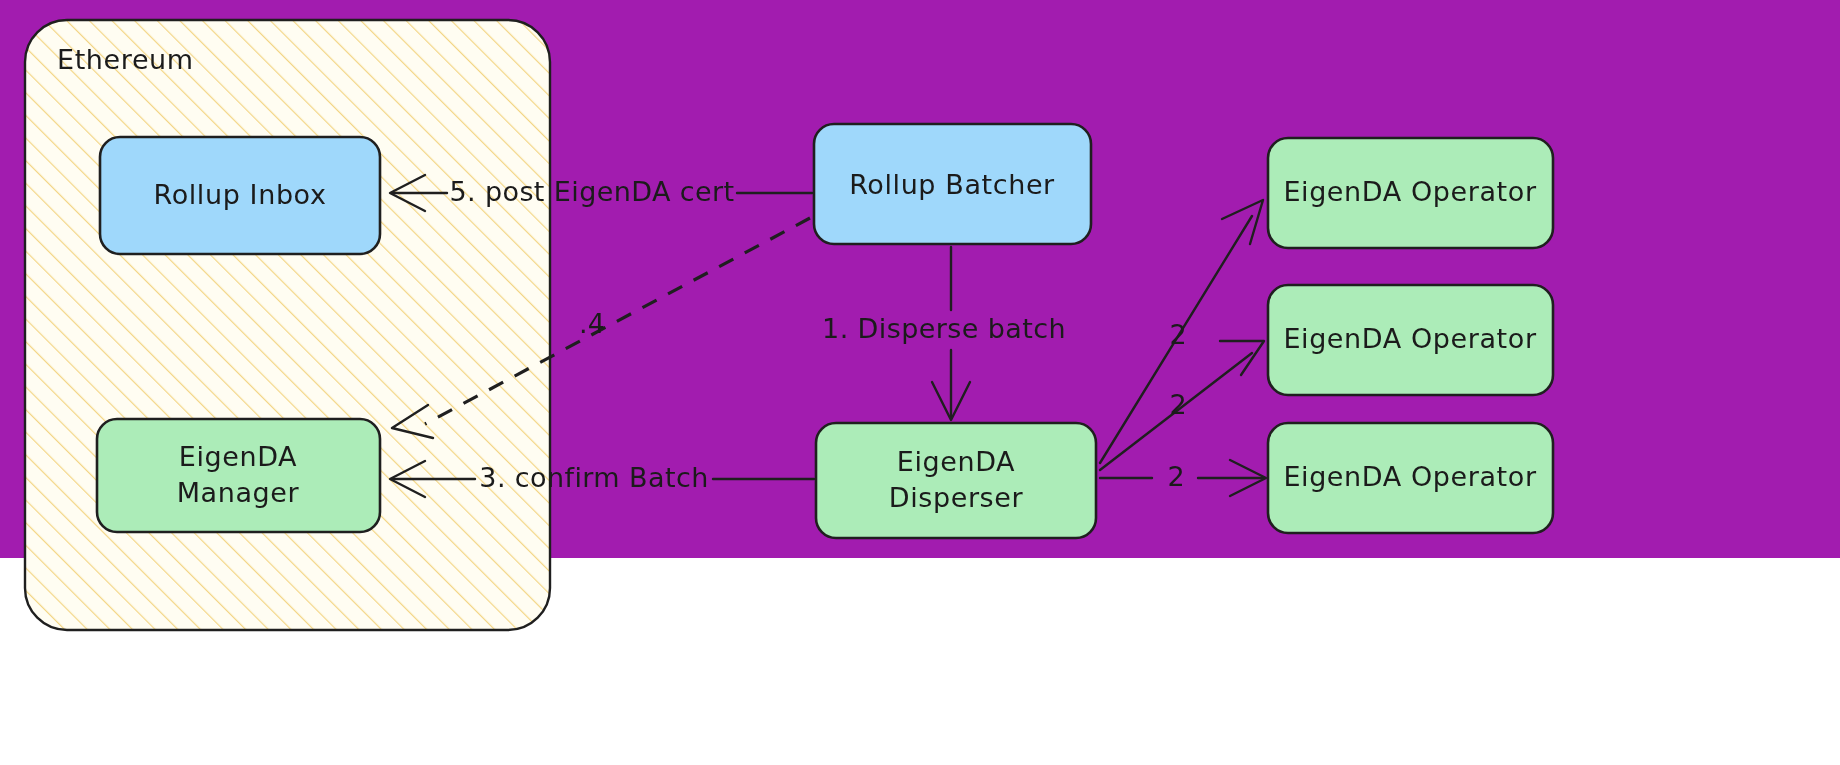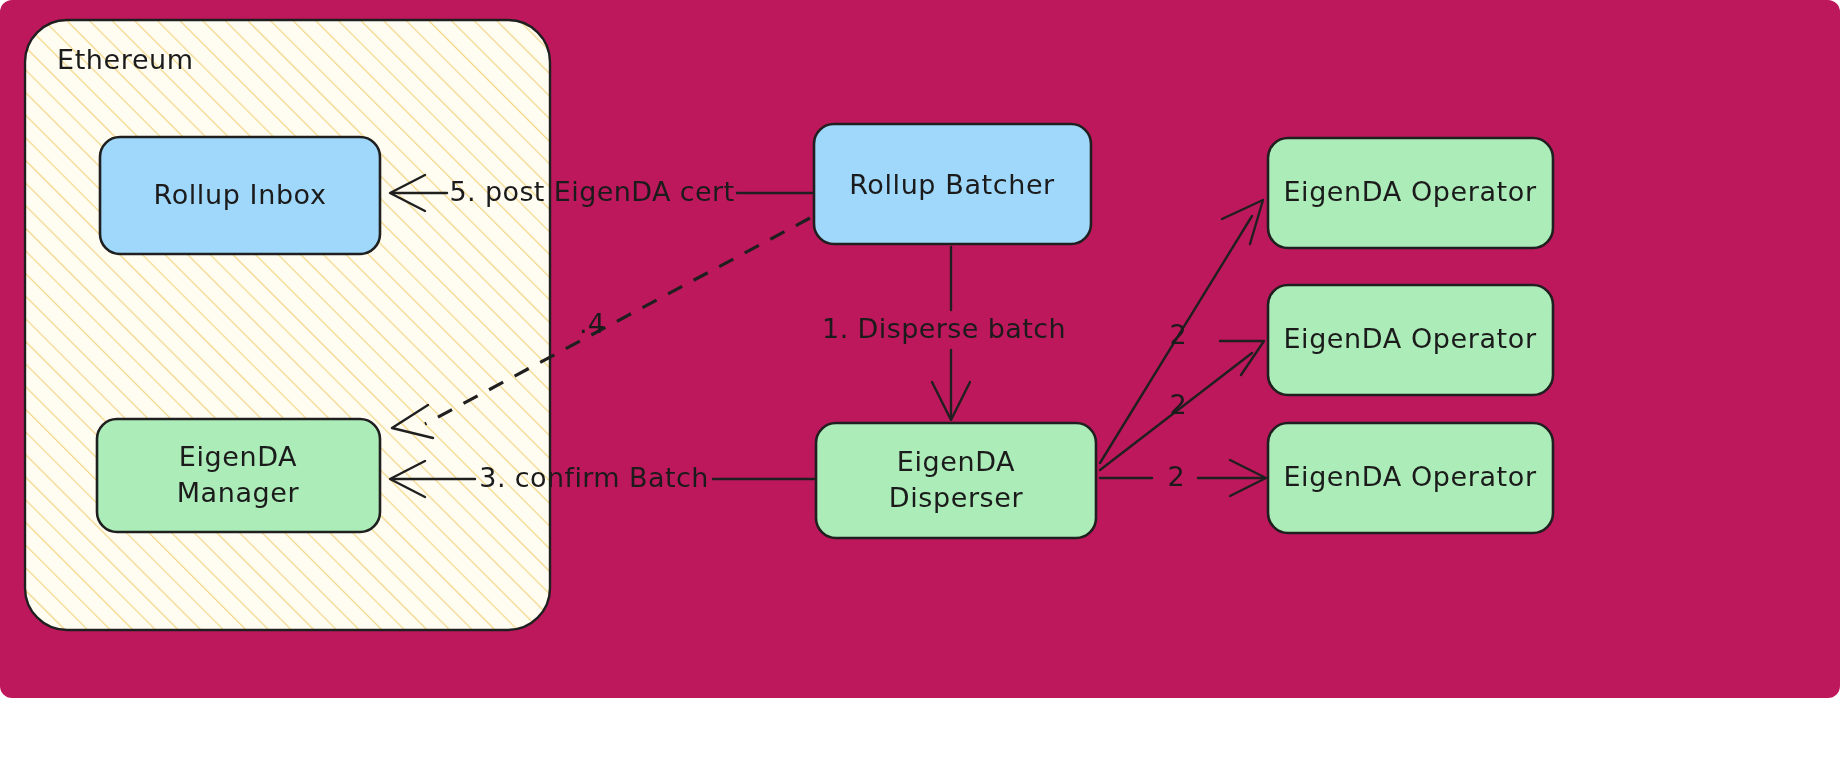--- a/index.html
+++ b/index.html
@@ -10,23 +10,22 @@
   }
   body {
     width: 1840px;
     height: 765px;
     font-family: "DejaVu Sans", sans-serif;
     overflow: hidden;
   }
   #canvas {
     position: relative;
     width: 1840px;
-    height: 698px;
-    background: #be185d;
-    border-radius: 12px;
+    height: 558px;
+    background: #a21caf;
   }
   svg#diagram {
     position: absolute;
     top: 0;
     left: 0;
     width: 1840px;
     height: 765px;
   }
   .node-label {
     font-family: "DejaVu Sans", sans-serif;

